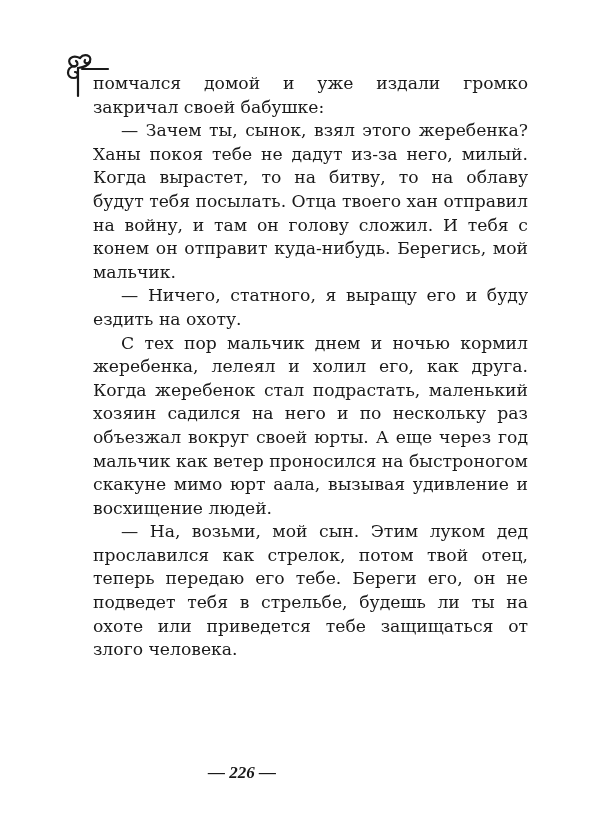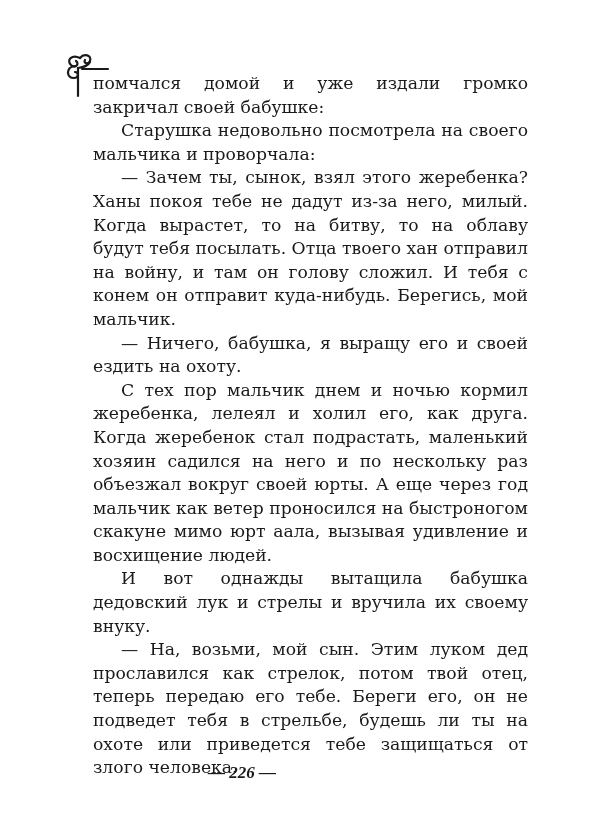--- a/index.html
+++ b/index.html
@@ -31,23 +31,21 @@
       <path d="M12 16 C4 18, 4 28, 12 28 C17 28, 17 22, 13 22"></path>
       <path d="M18 8 C22 3, 30 5, 28 11 C26 15, 21 13, 23 10"></path>
       <path d="M16 18 L16 46"></path>
       <path d="M20 19 L46 19"></path>
       <path d="M16 18 C22 17, 26 16, 28 12"></path>
     </g>
   </svg>
 
   <div class="text">
     <p class="first">помчался домой и уже издали громко закричал своей бабушке:</p>
-    <p>Старушка недовольно посмотрела на своего мальчика и проворчала:</p>
     <p>— Зачем ты, сынок, взял этого жеребенка? Ханы покоя тебе не дадут из-за него, милый. Когда вырастет, то на битву, то на облаву будут тебя посылать. Отца твоего хан отправил на войну, и там он голову сложил. И тебя с конем он отправит куда-нибудь. Берегись, мой мальчик.</p>
-    <p>— Ничего, бабушка, я выращу его и своей ездить на охоту.</p>
+    <p>— Ничего, статного, я выращу его и буду ездить на охоту.</p>
     <p>С тех пор мальчик днем и ночью кормил жеребенка, лелеял и холил его, как друга. Когда жеребенок стал подрастать, маленький хозяин садился на него и по нескольку раз объезжал вокруг своей юрты. А еще через год мальчик как ветер проносился на быстроногом скакуне мимо юрт аала, вызывая удивление и восхищение людей.</p>
-    <p>И вот однажды вытащила бабушка дедовский лук и стрелы и вручила их своему внуку.</p>
     <p>— На, возьми, мой сын. Этим луком дед прославился как стрелок, потом твой отец, теперь передаю его тебе. Береги его, он не подведет тебя в стрельбе, будешь ли ты на охоте или приведется тебе защищаться от злого человека.</p>
 
   </div>
 
   <div class="folio">— 226 —</div>
 </div>
 
 </body></html>

